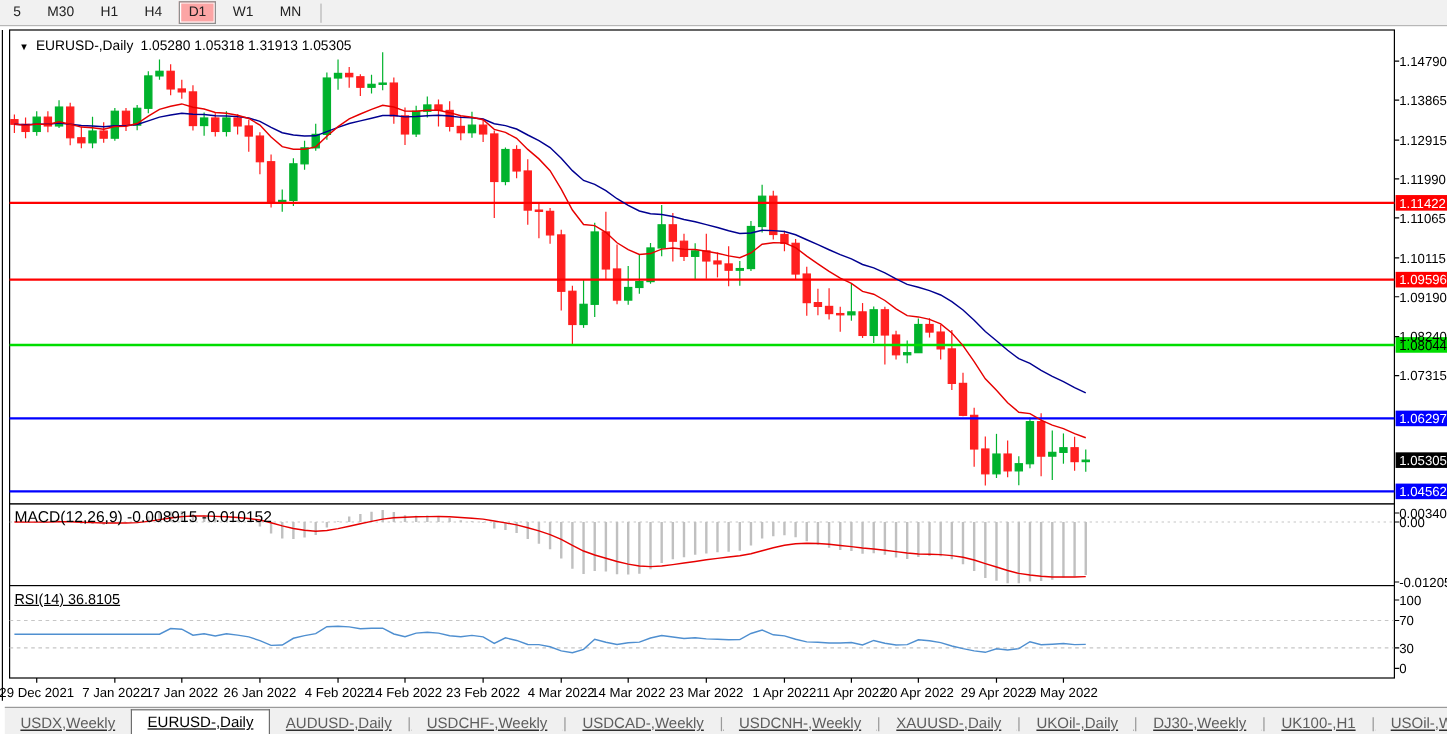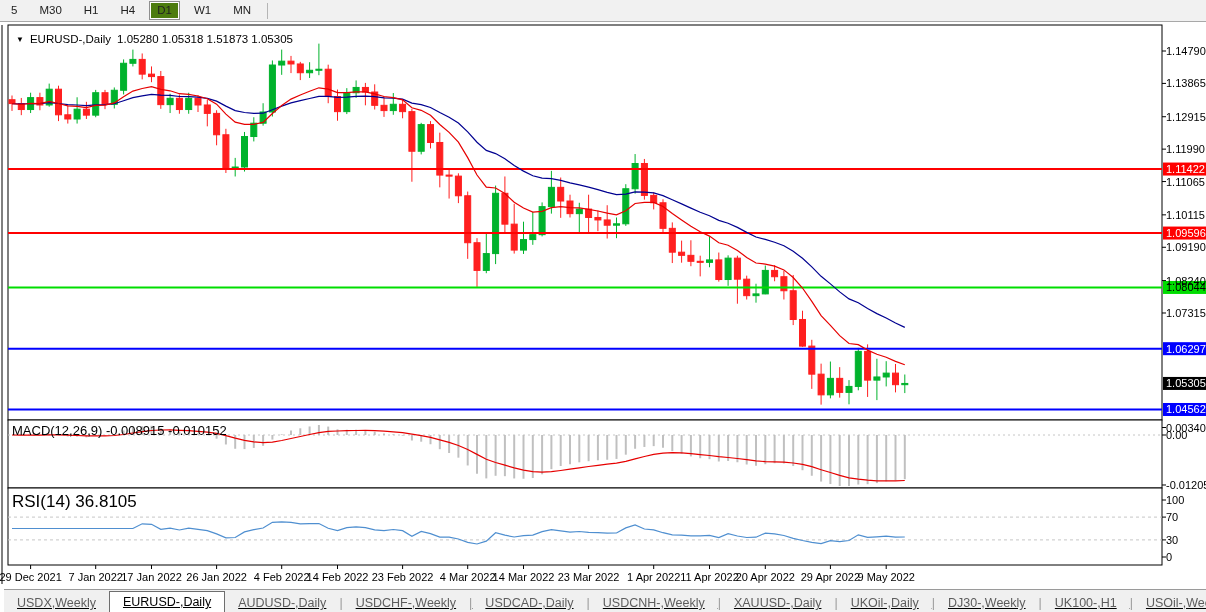--- a/index.html
+++ b/index.html
@@ -2,29 +2,29 @@
 <html><head>
 <meta charset="utf-8">
 <style>
   html,body{margin:0;padding:0;width:1206px;height:612px;overflow:hidden;background:#fff;
             font-family:"Liberation Sans",sans-serif;}
   
   #toolbar{position:absolute;left:0;top:0;width:1206px;height:21px;background:#f1f1f1;
            border-bottom:1px solid #a8a8a8;display:flex;align-items:center;}
   .tfbtn{height:17px;line-height:17px;padding:0 7px;margin:0 3px;font-size:11.5px;color:#222;
          background:transparent;border:1px solid transparent;cursor:default;}
-  .tfbtn.active{background:#4d7c0f;border:1px solid #8f8f8f;box-shadow:inset 0 0 0 1px #fff;}
+  .tfbtn.active{background:#fca5a5;border:1px solid #8f8f8f;box-shadow:inset 0 0 0 1px #fff;}
   .tbsep{width:1px;height:16px;background:#b5b5b5;margin:0 5px;}
   
   #chartwrap{position:absolute;left:0;top:22px;width:1206px;height:567px;background:#fff;}
   #chart{position:absolute;left:0;top:0;}
   #title{position:absolute;left:16px;top:11px;font-size:11.5px;color:#000;display:flex;gap:6px;align-items:center;}
   #title .tri{font-size:8px;color:#000;}
   #macdlabel{position:absolute;left:12px;top:401px;font-size:13px;color:#000;}
-  #rsilabel{position:absolute;left:12px;top:470px;font-size:17px;color:#000;}
+  #rsilabel{position:absolute;left:12px;top:470px;font-size:12px;color:#000;text-decoration:underline;}
   
   #tabbar{position:absolute;left:4px;top:589px;width:1206px;height:23px;background:#f0f0f0;
           border-top:1px solid #9a9a9a;display:flex;align-items:flex-end;font-size:12.5px;overflow:hidden;text-decoration:underline;}
   .tab{height:20px;line-height:20px;padding:0 13px;color:#5d5d5d;white-space:nowrap;cursor:default;}
   .tab.active{background:#fff;color:#000;border:1px solid #6e6e6e;border-bottom:none;height:21px;line-height:21px;}
   .tabsep{color:#9a9a9a;height:20px;line-height:20px;}
   svg text{font-family:"Liberation Sans",sans-serif;}
 </style>
 </head>
 <body>
@@ -434,35 +434,35 @@
         <text x="765.3000000000001" y="559" font-size="11" fill="#000" text-anchor="middle">20 Apr 2022</text>
         <line x1="830.4000000000001" y1="543" x2="830.4000000000001" y2="547" stroke="#000"></line>
         <text x="830.4000000000001" y="559" font-size="11" fill="#000" text-anchor="middle">29 Apr 2022</text>
         <line x1="886.2" y1="543" x2="886.2" y2="547" stroke="#000"></line>
         <text x="886.2" y="559" font-size="11" fill="#000" text-anchor="middle">9 May 2022</text>
       </g>
     </svg>
   <div id="title">
     <span class="tri">▼</span>
     <span>EURUSD-,Daily</span>
-    <span>1.05280 1.05318 1.51873 1.05305</span>
+    <span>1.05280 1.05318 1.31913 1.05305</span>
   </div>
   <div id="macdlabel">MACD(12,26,9) -0.008915 -0.010152</div>
   <div id="rsilabel">RSI(14) 36.8105</div>
 </div>
 
 <div id="tabbar">
   <div id="tabs" style="display:flex;align-items:flex-end;">
       <div class="tab">USDX,Weekly</div>
       <div class="tab active">EURUSD-,Daily</div>
       <div class="tab">AUDUSD-,Daily</div>
       <span class="tabsep">|</span>
       <div class="tab">USDCHF-,Weekly</div>
       <span class="tabsep">|</span>
-      <div class="tab">USDCAD-,Daily</div>
+      <div class="tab">USDCAD-,Weekly</div>
       <span class="tabsep">|</span>
       <div class="tab">USDCNH-,Weekly</div>
       <span class="tabsep">|</span>
       <div class="tab">XAUUSD-,Daily</div>
       <span class="tabsep">|</span>
       <div class="tab">UKOil-,Daily</div>
       <span class="tabsep">|</span>
       <div class="tab">DJ30-,Weekly</div>
       <span class="tabsep">|</span>
       <div class="tab">UK100-,H1</div>

